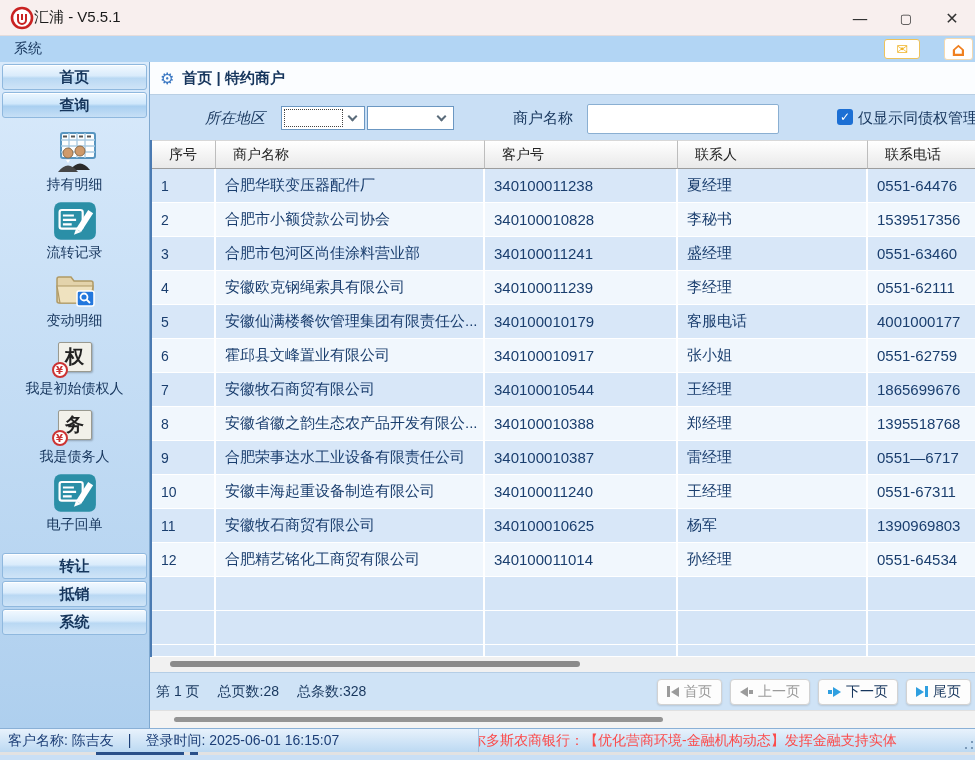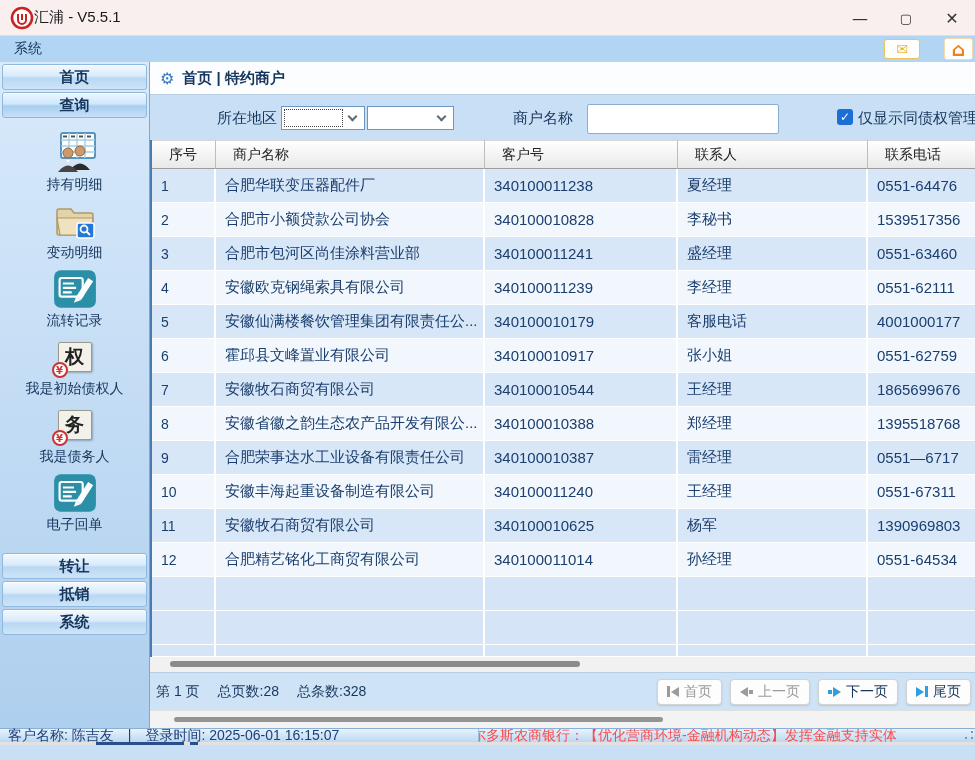--- a/index.html
+++ b/index.html
@@ -42,21 +42,21 @@
     font-size:10px; font-weight:bold; display:flex; align-items:center; justify-content:center; font-family:"DejaVu Sans",sans-serif; }
 
   
   .breadcrumb { height:33px; background:#fbfdff; border-bottom:1px solid #b9cfe4; display:flex; align-items:center; }
   .gear { margin-left:10px; color:#3b78c3; font-size:16px; font-family:"DejaVu Sans",sans-serif; }
   .crumb-text { margin-left:8px; font-size:15px; font-weight:bold; color:#17365d; }
 
   
   .filter-row { height:45px; position:relative; overflow:hidden; }
   .flabel { position:absolute; top:14px; font-size:15px; color:#17365d; }
-  .lbl-region { left:67px; }
+  .lbl-region { left:55px;font-style:italic; }
   .lbl-merchant { left:363px; }
   .combo { position:absolute; top:11px; height:24px; background:#fff; border:1px solid #6b97c2; display:flex; align-items:center; }
   .combo1 { left:131px; width:84px; }
   .combo2 { left:217px; width:87px; }
   .combo .focus-rect { flex:1; height:18px; margin:0 2px; border:1px dotted #444; }
   .combo .fill { flex:1; }
   .chev { width:7px; height:7px; border-right:2px solid #5a6b7a; border-bottom:2px solid #5a6b7a; transform:rotate(45deg); margin:-3px 8px 0 4px; }
   .merchant-input { position:absolute; left:437px; top:9px; width:192px; height:30px; background:#fff; border:1px solid #8aafd2; border-radius:2px; font-size:14px; padding:0 6px; outline:none; }
   .chk { position:absolute; left:687px; top:14px; width:16px; height:16px; background:#1c6fd4; border-radius:3px; color:#fff; font-size:12px; font-weight:bold;
     display:flex; align-items:center; justify-content:center; font-family:"DejaVu Sans",sans-serif; }
@@ -92,21 +92,21 @@
     display:flex; align-items:center; padding:0 9px; gap:5px; font-size:14px; color:#17365d; }
   .pgbtn.disabled { color:#9b9b9b; }
   .pg-ico { display:flex; align-items:center; gap:1px; color:#2f9fe0; }
   .pgbtn.disabled .pg-ico { color:#9b9b9b; }
   .tri-l { width:0; height:0; border-top:5px solid transparent; border-bottom:5px solid transparent; border-right:8px solid currentColor; }
   .tri-r { width:0; height:0; border-top:5px solid transparent; border-bottom:5px solid transparent; border-left:8px solid currentColor; }
   .bar-v { width:3px; height:11px; background:currentColor; }
   .stem { width:4px; height:4px; background:currentColor; }
 
   
-  .statusbar { height:14px; background:linear-gradient(#e8f2fc,#bcd9f2); border-top:1px solid #8ab0d6; position:relative; display:flex; align-items:center; }
+  .statusbar { height:24px; background:linear-gradient(#e8f2fc,#bcd9f2); border-top:1px solid #8ab0d6; position:relative; display:flex; align-items:center; }
   .st-left { margin-left:8px; font-size:14px; color:#1d3f77; display:flex; gap:14px; white-space:nowrap; }
   .ticker-wrap { position:absolute; left:478px; right:10px; top:0; bottom:0; overflow:hidden; border-left:1px solid #9fbedd; display:flex; align-items:center; }
   .ticker { font-size:14px; color:#fb4b4b; white-space:nowrap; text-indent:-7px; }
   .grip { position:absolute; right:2px; bottom:3px; width:8px; height:8px;
     background:radial-gradient(circle 1px at 7px 1px,#7a99b8 99%,transparent), radial-gradient(circle 1px at 7px 7px,#7a99b8 99%,transparent), radial-gradient(circle 1px at 1px 7px,#7a99b8 99%,transparent); }
 
   .bottom-strip { height:3px; background:#e2e2e2; position:relative; }
   .frag { position:absolute; top:0; height:3px; background:#2a4f88; }
 </style>
 </head>
@@ -155,41 +155,41 @@
     <path d="M17 38 q10 -13 20 0 z" fill="#2b2b2b"></path>
     <circle cx="15" cy="21" r="5" fill="#cf9a6b" stroke="#8a6b4a"></circle>
     <path d="M5 40 q10 -13 20 0 z" fill="#464646"></path>
     <path d="M13 28 l2 3 l2 -3 z" fill="#fff"></path>
             </svg>
           </span>
           <div class="tool-label">持有明细</div>
         </div>
         <div class="tool">
           <span class="tool-icon">
+            <svg width="44" height="44" viewBox="0 0 40 40">
+    <rect x="1" y="3" width="38" height="34" rx="6" fill="#2b8fa7"></rect>
+    <rect x="6" y="10" width="21" height="17" rx="2" fill="none" stroke="#fff" stroke-width="2"></rect>
+    <path d="M9 15h10 M9 19h12 M9 23h8" stroke="#fff" stroke-width="2"></path>
+    <path d="M21 27 L32 10 L36.5 13 L25.5 30 Z" fill="#fff"></path>
+    <path d="M21 27 l4.5 3 l-6.5 2.5 z" fill="#fff"></path>
+            </svg>
+          </span>
+          <div class="tool-label">流转记录</div>
+        </div>
+        <div class="tool">
+          <span class="tool-icon">
             <svg width="44" height="40" viewBox="0 0 44 40">
     <path d="M6 8 h12 l3 4 h17 a2 2 0 0 1 2 2 v18 a2 2 0 0 1 -2 2 H6 a2 2 0 0 1 -2 -2 V10 a2 2 0 0 1 2 -2 z" fill="#e3d3ab" stroke="#b09a66" stroke-width="1.5"></path>
     <path d="M4 17 h36 l-3 17 H7 z" fill="#efe2bf" stroke="#b09a66" stroke-width="1.2"></path>
     <rect x="24" y="22" width="17" height="15" rx="2" fill="#2277dd" stroke="#fff" stroke-width="1.5"></rect>
     <circle cx="31" cy="28" r="3.5" fill="none" stroke="#fff" stroke-width="1.8"></circle>
     <path d="M33.5 30.5 l3.5 3.5" stroke="#fff" stroke-width="1.8"></path>
             </svg>
           </span>
           <div class="tool-label">变动明细</div>
-        </div>
-        <div class="tool">
-          <span class="tool-icon">
-            <svg width="44" height="44" viewBox="0 0 40 40">
-    <rect x="1" y="3" width="38" height="34" rx="6" fill="#2b8fa7"></rect>
-    <rect x="6" y="10" width="21" height="17" rx="2" fill="none" stroke="#fff" stroke-width="2"></rect>
-    <path d="M9 15h10 M9 19h12 M9 23h8" stroke="#fff" stroke-width="2"></path>
-    <path d="M21 27 L32 10 L36.5 13 L25.5 30 Z" fill="#fff"></path>
-    <path d="M21 27 l4.5 3 l-6.5 2.5 z" fill="#fff"></path>
-            </svg>
-          </span>
-          <div class="tool-label">流转记录</div>
         </div>
         <div class="tool">
           <span class="tool-icon">
             <span class="note">权<span class="yen">¥</span></span>
           </span>
           <div class="tool-label">我是初始债权人</div>
         </div>
         <div class="tool">
           <span class="tool-icon">
             <span class="note">务<span class="yen">¥</span></span>

